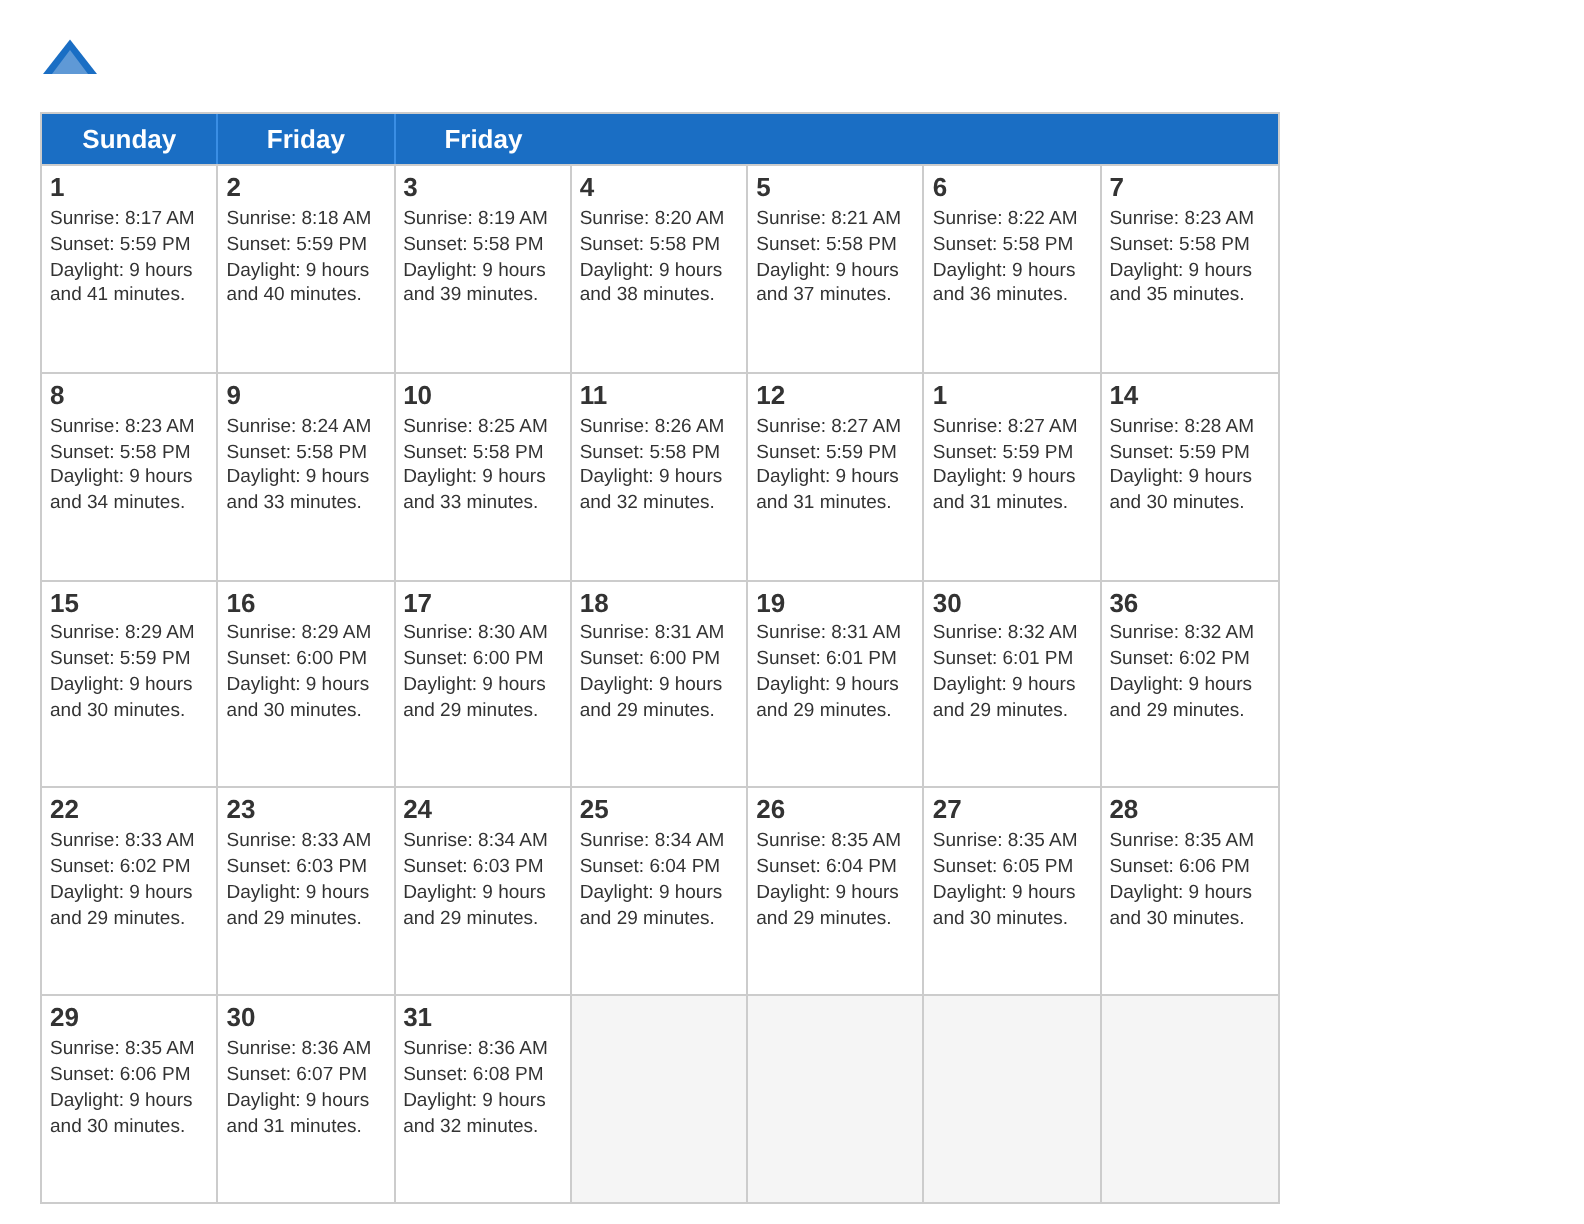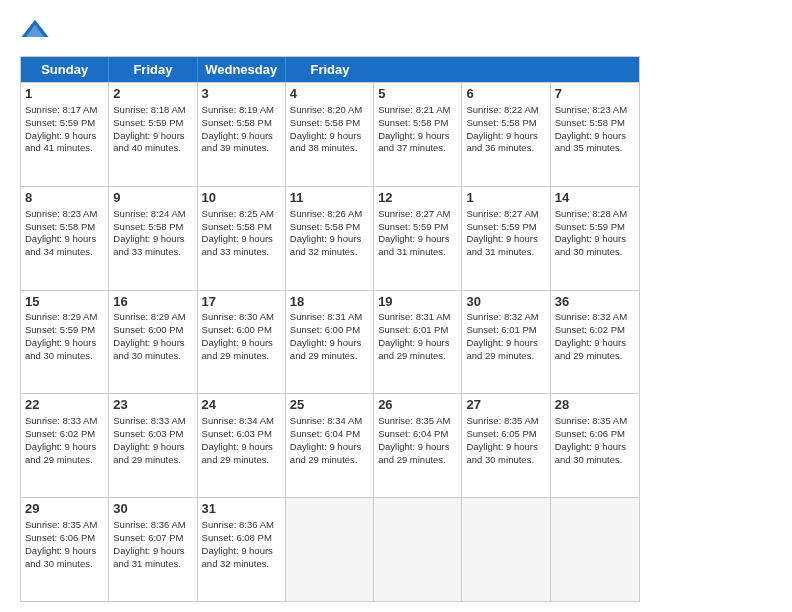--- a/index.html
+++ b/index.html
@@ -126,21 +126,20 @@
     <div class="title-block">
       <div class="main-title"></div>
       <div class="subtitle"></div>
     </div>
   </div>
 
   <div class="calendar">
     <div class="cal-header">
     <div class="cal-header-cell">Sunday</div>
         <div class="cal-header-cell">Friday</div>
-        <div class="cal-header-cell">Wednesday</div>
         <div class="cal-header-cell">Friday</div>
       </div>
     <div class="cal-body">
     <div class="cal-row">
           <div class="cal-cell">
             <span class="day-num">1</span>
             <div class="cell-text">Sunrise: 8:17 AM<br>Sunset: 5:59 PM<br>Daylight: 9 hours and 41 minutes.</div>
           </div>
           <div class="cal-cell">
             <span class="day-num">2</span>

